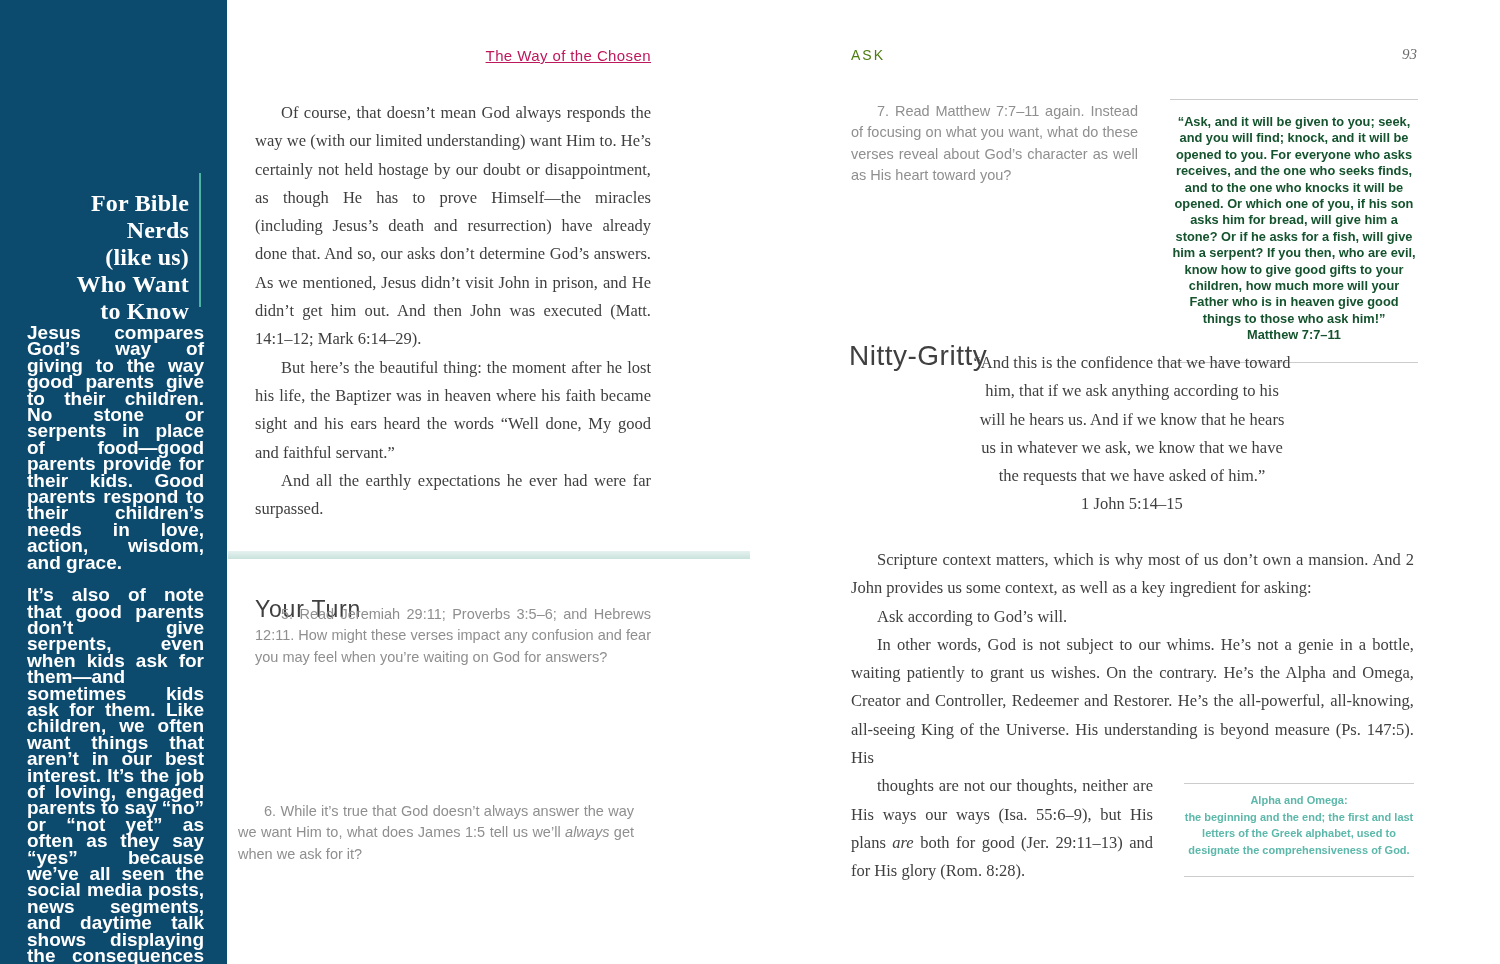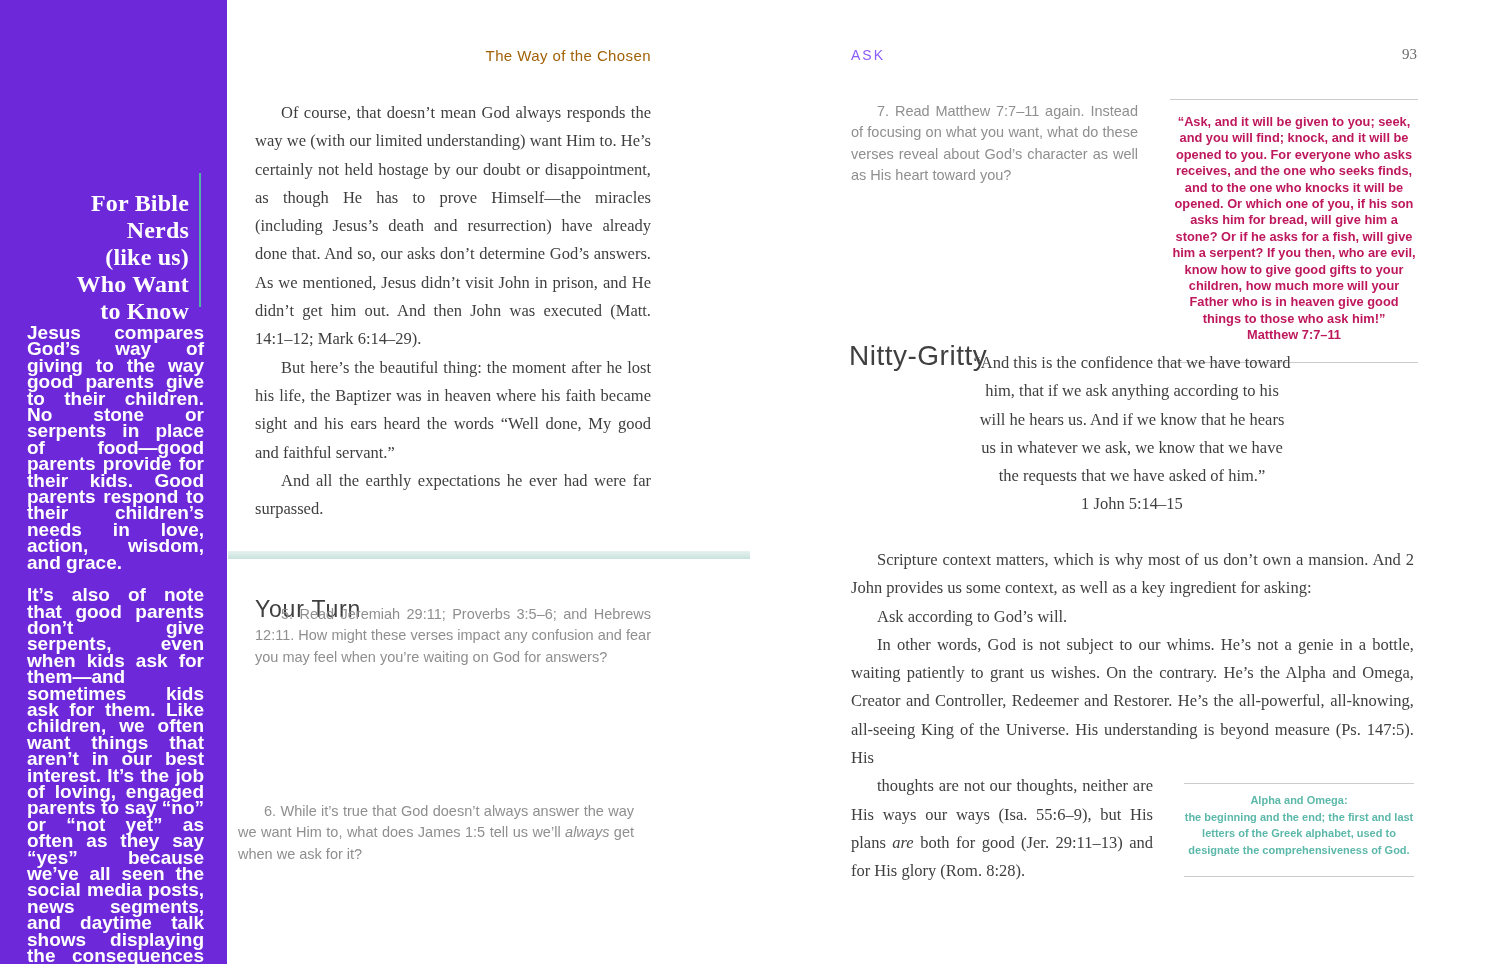--- a/index.html
+++ b/index.html
@@ -1,64 +1,64 @@
 <!DOCTYPE html>
 <html><head>
 <meta charset="utf-8">
 <style>
   html,body{margin:0;padding:0;background:#ffffff;}
   .spread{position:relative;width:1500px;height:964px;background:#ffffff;overflow:hidden;
           font-family:"Liberation Serif",serif;color:#3f3f3f;}
 
   
-  .sidebar{position:absolute;left:0;top:0;width:227px;height:964px;background:#6d28d9;}
+  .sidebar{position:absolute;left:0;top:0;width:227px;height:964px;background:#0c4a6e;}
   .sidebar-title{position:absolute;left:10px;top:170px;width:179px;text-align:right;
                  font-family:"Liberation Serif",serif;font-weight:700;color:#ffffff;
                  font-size:24px;line-height:27px;letter-spacing:.2px;}
   .sidebar-title span{display:block;}
   .sidebar-rule{position:absolute;left:199px;top:173px;width:2px;height:134px;background:#4fb3a4;}
   .sidebar-body{position:absolute;left:27px;top:325px;width:177px;
                 font-family:"Liberation Sans",sans-serif;font-weight:700;
                 font-size:19px;line-height:16.4px;color:#ffffff;text-align:justify;}
   .sidebar-body p{margin:0 0 16px 0;}
 
   
   .serif-body{font-size:16.5px;line-height:28.3px;text-align:justify;color:#3f3f3f;}
   .serif-body p{margin:0;text-indent:26px;}
   .q-text{font-family:"Liberation Sans",sans-serif;font-size:14.5px;line-height:21.3px;
           color:#8f8f8f;text-align:justify;}
   .teal-head{font-family:"Liberation Sans",sans-serif;font-weight:400;color:#404040;
              letter-spacing:.8px;}
-  .run-head{font-family:"Liberation Sans",sans-serif;font-size:15px;color:#a16207;
-            letter-spacing:.4px;}
+  .run-head{font-family:"Liberation Sans",sans-serif;font-size:15px;color:#be185d;
+            letter-spacing:.4px;text-decoration:underline;}
   em{font-style:italic;}
 
   
   .lp-runhead{position:absolute;left:255px;top:47px;width:396px;text-align:right;}
   .lp-body{position:absolute;left:255px;top:99px;width:396px;}
   .teal-band{position:absolute;left:228px;top:551px;width:522px;height:8px;
              background:linear-gradient(to bottom,#e6f2ef,#c9e2dc);}
   .your-turn{position:absolute;left:255px;top:573px;font-size:23px;}
   .q5{position:absolute;left:255px;top:604px;width:396px;}
   .q5 .first-indent, .q6 .first-indent{display:inline-block;width:26px;}
   .q6{position:absolute;left:238px;top:801px;width:396px;}
 
   
-  .rp-runhead{position:absolute;left:851px;top:47px;font-size:14px;color:#8b5cf6;
+  .rp-runhead{position:absolute;left:851px;top:47px;font-size:14px;color:#4d7c0f;
               letter-spacing:2px;font-family:"Liberation Sans",sans-serif;}
   .page-num{position:absolute;left:1385px;top:46px;width:32px;text-align:right;
-            font-size:15px;color:#6b6b6b;}
+            font-size:15px;color:#6b6b6b;font-style:italic;}
   .q7{position:absolute;left:851px;top:101px;width:287px;}
   .q7 p{margin:0;text-indent:26px;}
 
   .scripture-callout{position:absolute;left:1170px;top:99px;width:248px;
                      border-top:1px solid #cccccc;border-bottom:1px solid #cccccc;
                      padding:14px 0 18px 0;text-align:center;
                      font-family:"Liberation Sans",sans-serif;font-weight:700;
-                     font-size:12.8px;line-height:16.4px;color:#be185d;}
+                     font-size:12.8px;line-height:16.4px;color:#14532d;}
   .scripture-ref{margin-top:0;}
 
   .nitty{position:absolute;left:849px;top:312px;font-size:28px;letter-spacing:.5px;}
 
   .blockquote{position:absolute;left:851px;top:349px;width:562px;text-align:center;
               font-size:16.5px;line-height:28.3px;color:#3f3f3f;}
   .blockquote span{display:block;}
   .bq-ref{display:block;}
 
   .rp-body{position:absolute;left:851px;top:546px;width:563px;}

